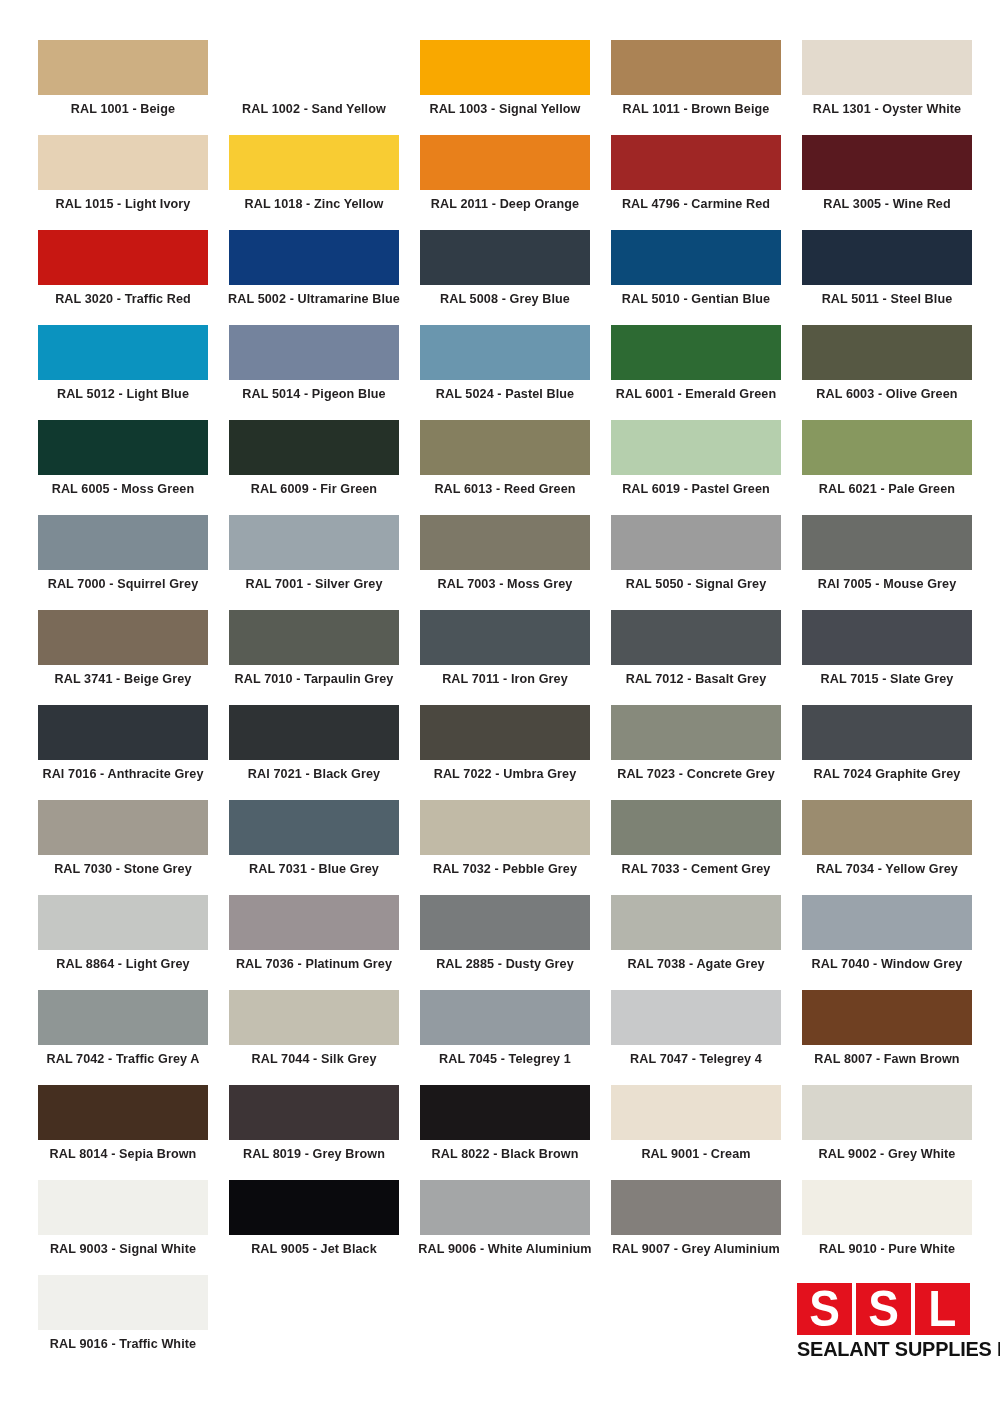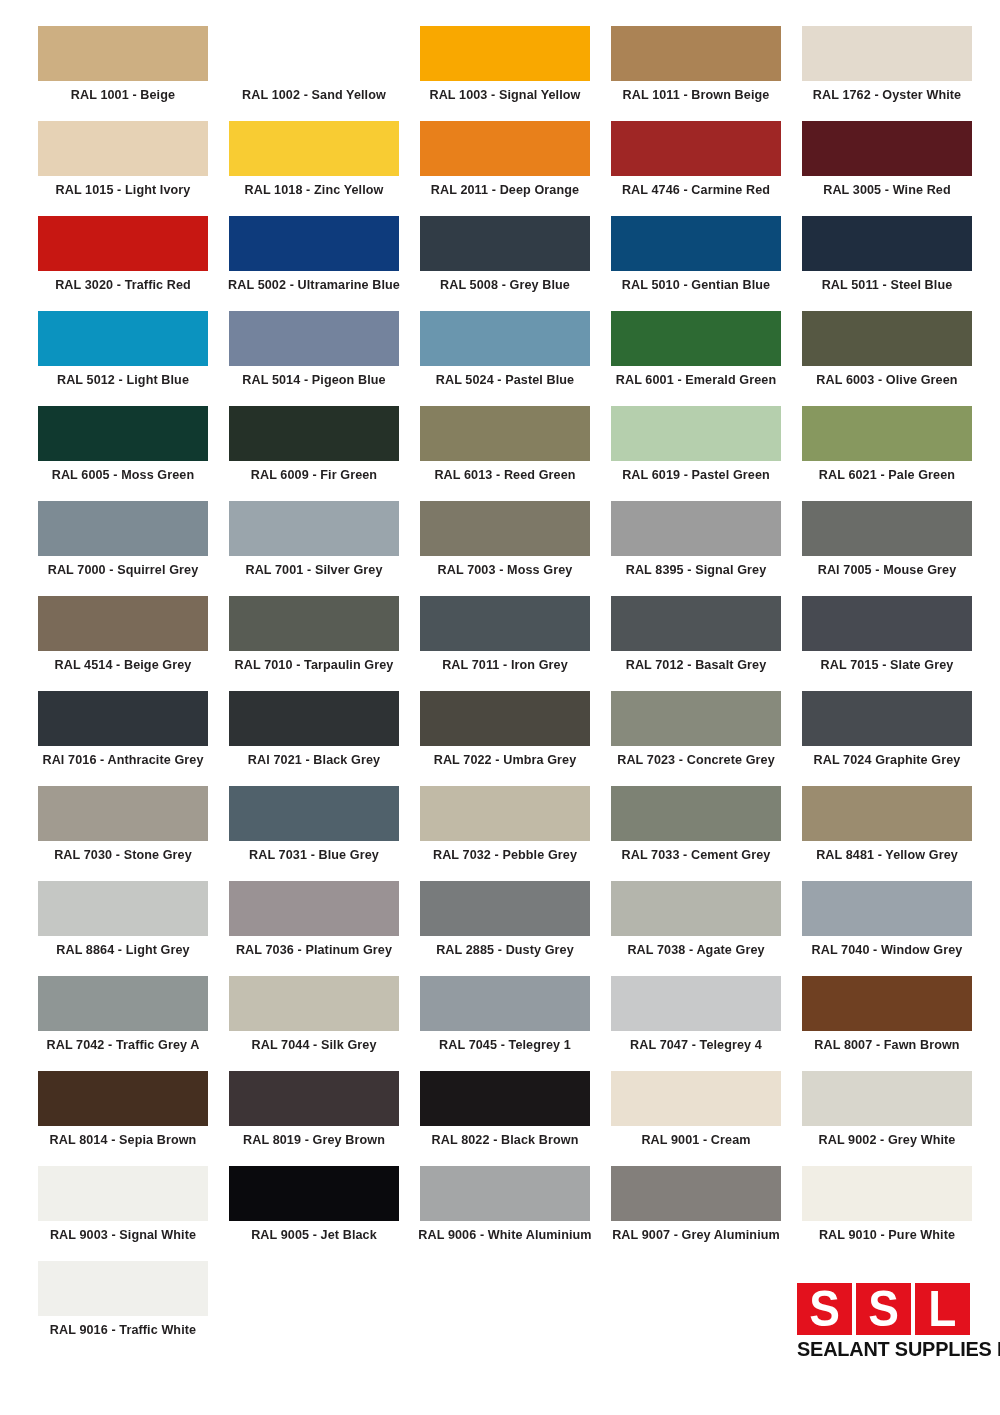--- a/index.html
+++ b/index.html
@@ -16,21 +16,21 @@
   #chart-page {
     position: relative;
     width: 1000px;
     height: 1415px;
     background: #ffffff;
     overflow: hidden;
   }
   #swatch-grid {
     position: absolute;
     left: 38px;
-    top: 26px;
+    top: 40px;
     width: 933px;
     display: grid;
     grid-template-columns: repeat(5, 170px);
     column-gap: 21px;
     row-gap: 0px;
   }
   .swatch-cell {
     width: 170px;
     height: 95px;
     display: flex;
@@ -119,37 +119,37 @@
       <div class="swatch-cell">
         <div class="swatch-chip" style="background: rgb(249, 168, 0);"></div>
         <div class="swatch-label">RAL 1003 - Signal Yellow</div>
       </div>
       <div class="swatch-cell">
         <div class="swatch-chip" style="background: rgb(171, 131, 85);"></div>
         <div class="swatch-label">RAL 1011 - Brown Beige</div>
       </div>
       <div class="swatch-cell">
         <div class="swatch-chip" style="background: rgb(227, 218, 205);"></div>
-        <div class="swatch-label">RAL 1762 - Oyster White</div>
+        <div class="swatch-label">RAL 1301 - Oyster White</div>
       </div>
       <div class="swatch-cell">
         <div class="swatch-chip" style="background: rgb(230, 210, 181);"></div>
         <div class="swatch-label">RAL 1015 - Light Ivory</div>
       </div>
       <div class="swatch-cell">
         <div class="swatch-chip" style="background: rgb(248, 204, 51);"></div>
         <div class="swatch-label">RAL 1018 - Zinc Yellow</div>
       </div>
       <div class="swatch-cell">
         <div class="swatch-chip" style="background: rgb(232, 128, 27);"></div>
         <div class="swatch-label">RAL 2011 - Deep Orange</div>
       </div>
       <div class="swatch-cell">
         <div class="swatch-chip" style="background: rgb(159, 38, 37);"></div>
-        <div class="swatch-label">RAL 4746 - Carmine Red</div>
+        <div class="swatch-label">RAL 4796 - Carmine Red</div>
       </div>
       <div class="swatch-cell">
         <div class="swatch-chip" style="background: rgb(89, 25, 31);"></div>
         <div class="swatch-label">RAL 3005 - Wine Red</div>
       </div>
       <div class="swatch-cell">
         <div class="swatch-chip" style="background: rgb(199, 23, 18);"></div>
         <div class="swatch-label">RAL 3020 - Traffic Red</div>
       </div>
       <div class="swatch-cell">
@@ -215,29 +215,29 @@
       <div class="swatch-cell">
         <div class="swatch-chip" style="background: rgb(154, 165, 172);"></div>
         <div class="swatch-label">RAL 7001 - Silver Grey</div>
       </div>
       <div class="swatch-cell">
         <div class="swatch-chip" style="background: rgb(125, 120, 103);"></div>
         <div class="swatch-label">RAL 7003 - Moss Grey</div>
       </div>
       <div class="swatch-cell">
         <div class="swatch-chip" style="background: rgb(156, 156, 156);"></div>
-        <div class="swatch-label">RAL 8395 - Signal Grey</div>
+        <div class="swatch-label">RAL 5050 - Signal Grey</div>
       </div>
       <div class="swatch-cell">
         <div class="swatch-chip" style="background: rgb(106, 108, 104);"></div>
         <div class="swatch-label">RAl 7005 - Mouse Grey</div>
       </div>
       <div class="swatch-cell">
         <div class="swatch-chip" style="background: rgb(122, 106, 88);"></div>
-        <div class="swatch-label">RAL 4514 - Beige Grey</div>
+        <div class="swatch-label">RAL 3741 - Beige Grey</div>
       </div>
       <div class="swatch-cell">
         <div class="swatch-chip" style="background: rgb(88, 92, 84);"></div>
         <div class="swatch-label">RAL 7010 - Tarpaulin Grey</div>
       </div>
       <div class="swatch-cell">
         <div class="swatch-chip" style="background: rgb(75, 84, 89);"></div>
         <div class="swatch-label">RAL 7011 - Iron Grey</div>
       </div>
       <div class="swatch-cell">
@@ -279,21 +279,21 @@
       <div class="swatch-cell">
         <div class="swatch-chip" style="background: rgb(193, 186, 166);"></div>
         <div class="swatch-label">RAL 7032 - Pebble Grey</div>
       </div>
       <div class="swatch-cell">
         <div class="swatch-chip" style="background: rgb(125, 130, 116);"></div>
         <div class="swatch-label">RAL 7033 - Cement Grey</div>
       </div>
       <div class="swatch-cell">
         <div class="swatch-chip" style="background: rgb(155, 140, 111);"></div>
-        <div class="swatch-label">RAL 8481 - Yellow Grey</div>
+        <div class="swatch-label">RAL 7034 - Yellow Grey</div>
       </div>
       <div class="swatch-cell">
         <div class="swatch-chip" style="background: rgb(197, 199, 196);"></div>
         <div class="swatch-label">RAL 8864 - Light Grey</div>
       </div>
       <div class="swatch-cell">
         <div class="swatch-chip" style="background: rgb(154, 146, 148);"></div>
         <div class="swatch-label">RAL 7036 - Platinum Grey</div>
       </div>
       <div class="swatch-cell">

